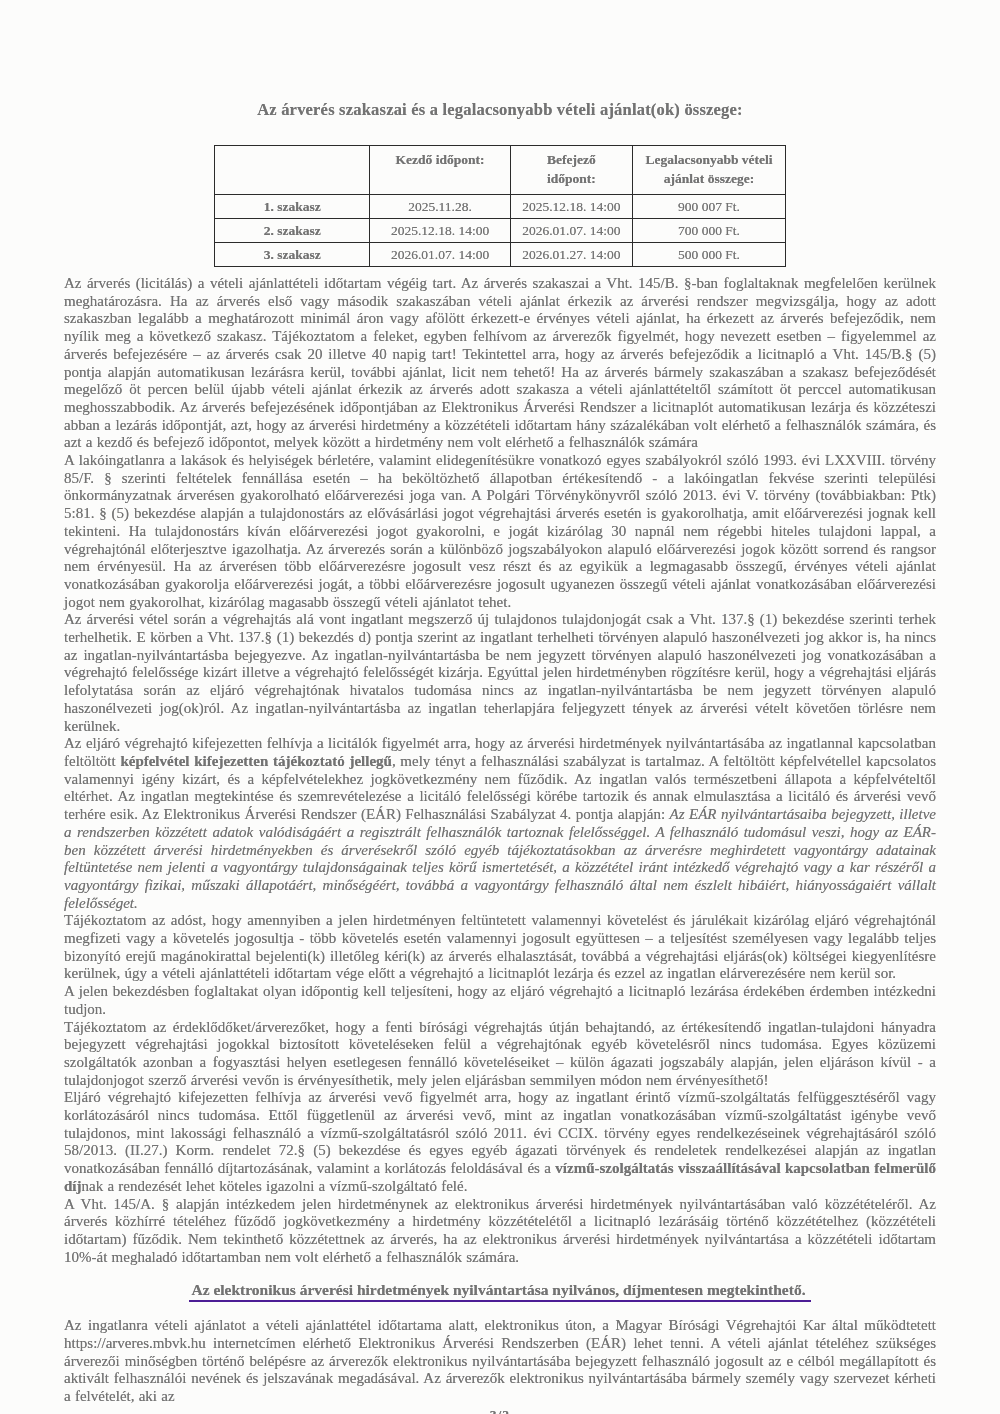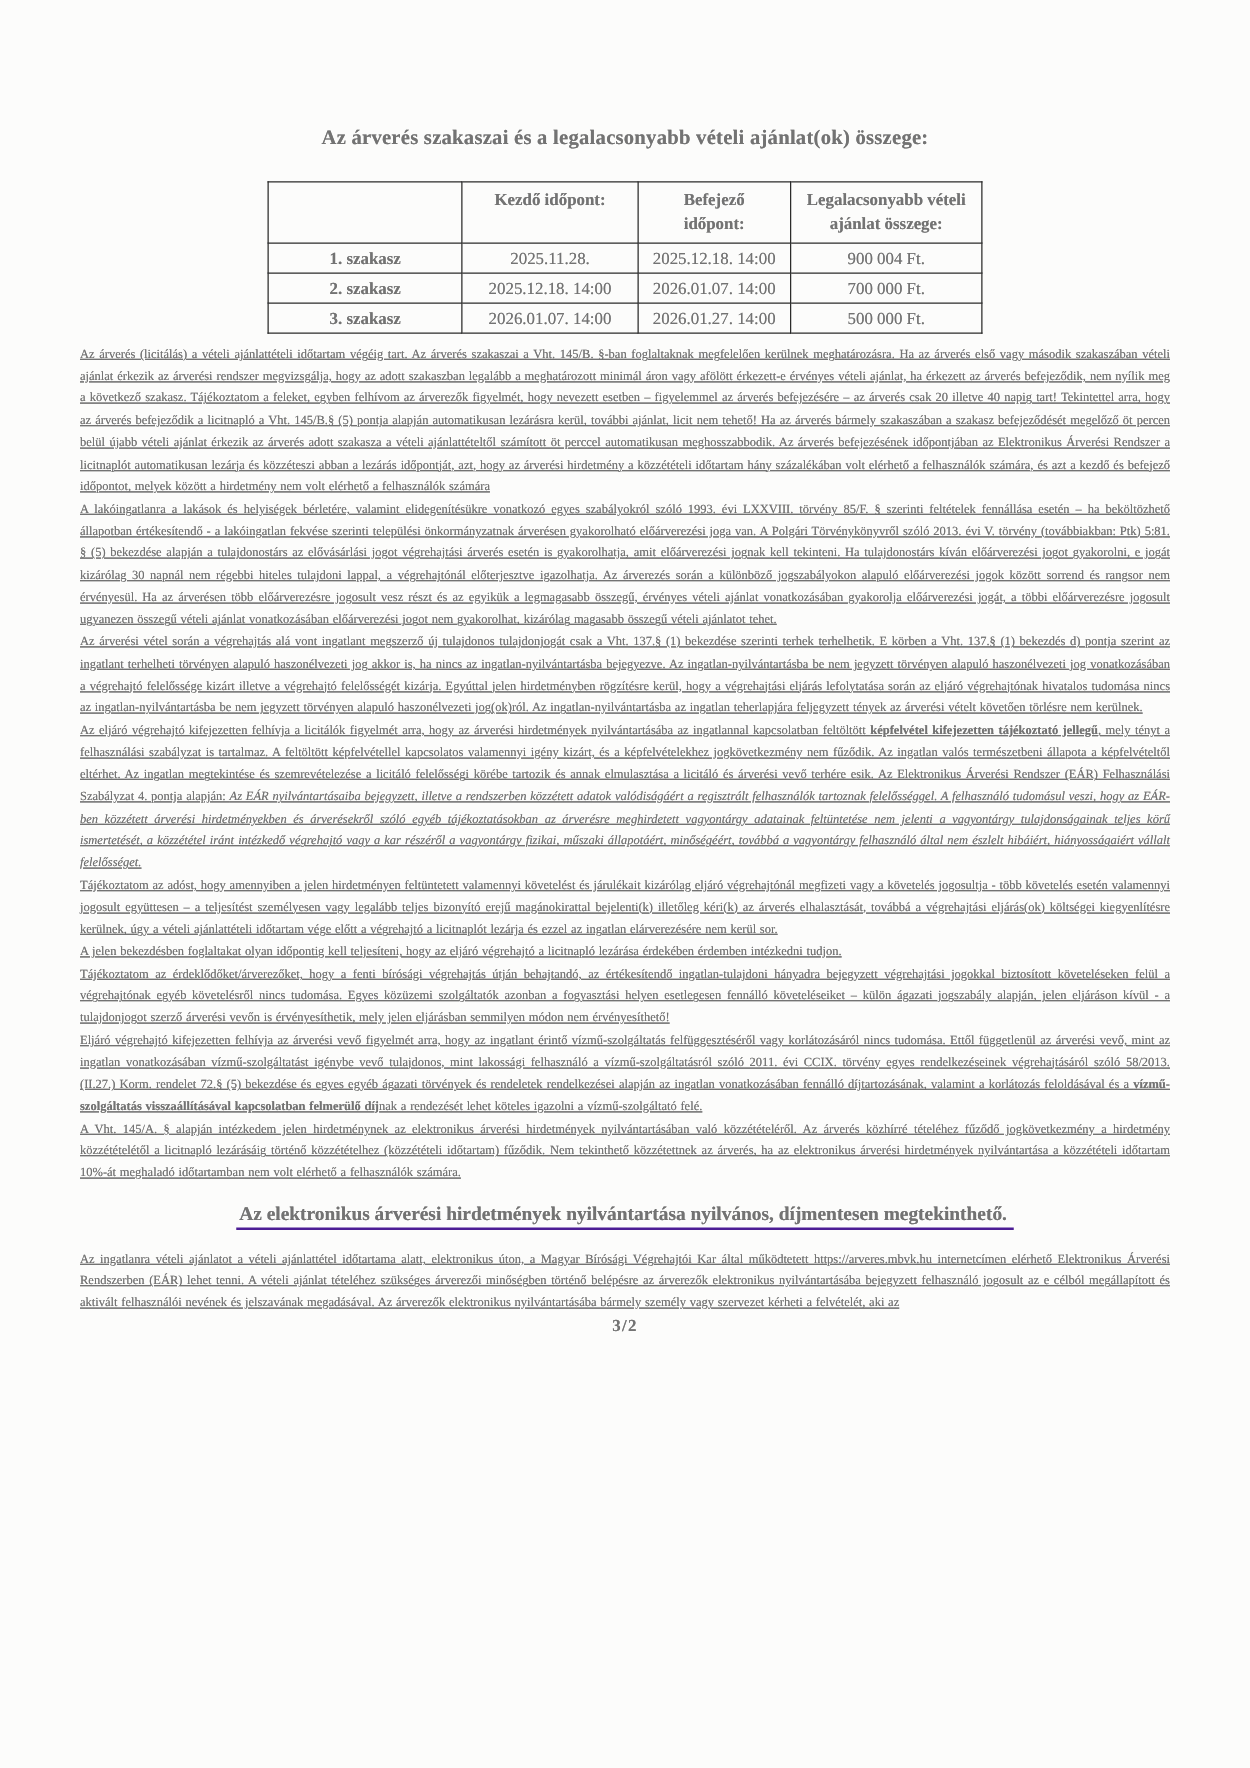--- a/index.html
+++ b/index.html
@@ -38,24 +38,23 @@
     height:42px;
     vertical-align:top;
     padding-top:4px;
     white-space:pre-line;
     line-height:19px;
   }
   table.auction td { height:19px; }
   table.auction td.rowlabel { font-weight:bold; }
   .body-text {
     text-align:justify;
-    font-size:10px;
+    font-size:15px;
     line-height:17.7px;
     word-spacing:0.5px;
-    text-decoration:underline;
   }
   .body-text p { margin:0; }
   .body-text b { font-weight:bold; }
   .body-text i { font-style:italic; }
   .subheading {
     text-align:center;
     margin:15px 0 15px 0;
     font-size:15.5px;
     font-weight:bold;
   }
@@ -96,21 +95,21 @@
 időpont:</th>
             <th>Legalacsonyabb vételi
 ajánlat összege:</th>
           </tr>
       </thead>
       <tbody id="table-body">
           <tr>
             <td class="rowlabel">1. szakasz</td>
             <td>2025.11.28.</td>
             <td>2025.12.18. 14:00</td>
-            <td>900 004 Ft.</td>
+            <td>900 007 Ft.</td>
           </tr>
           <tr>
             <td class="rowlabel">2. szakasz</td>
             <td>2025.12.18. 14:00</td>
             <td>2026.01.07. 14:00</td>
             <td>700 000 Ft.</td>
           </tr>
           <tr>
             <td class="rowlabel">3. szakasz</td>
             <td>2026.01.07. 14:00</td>

